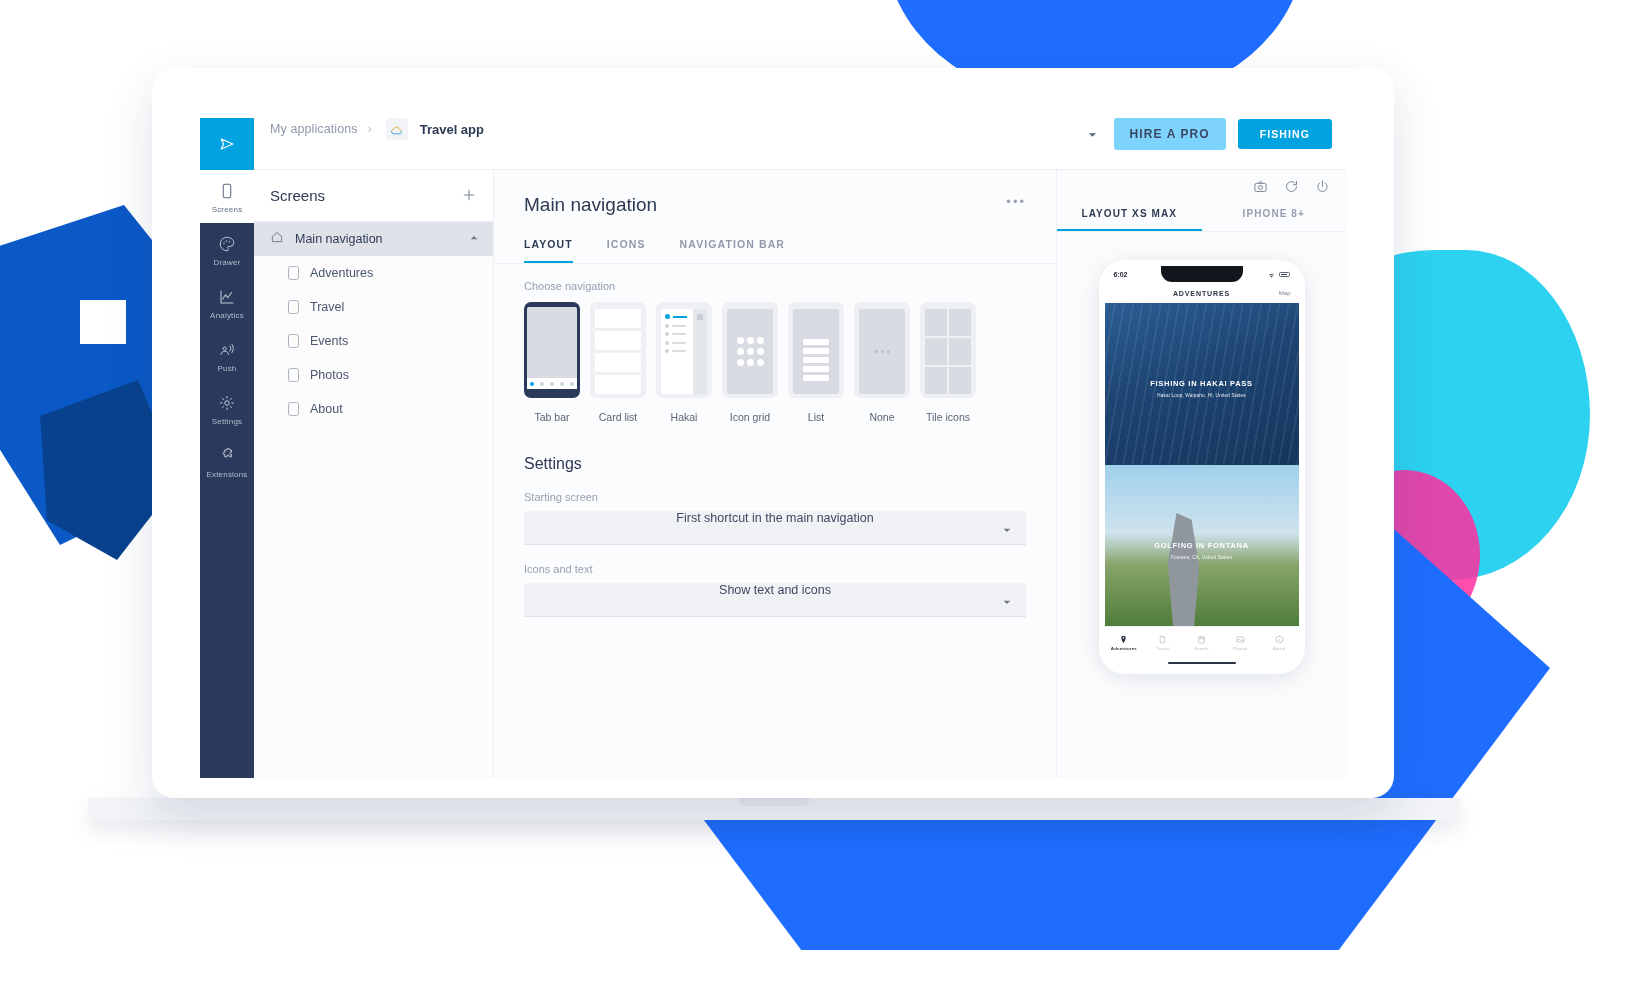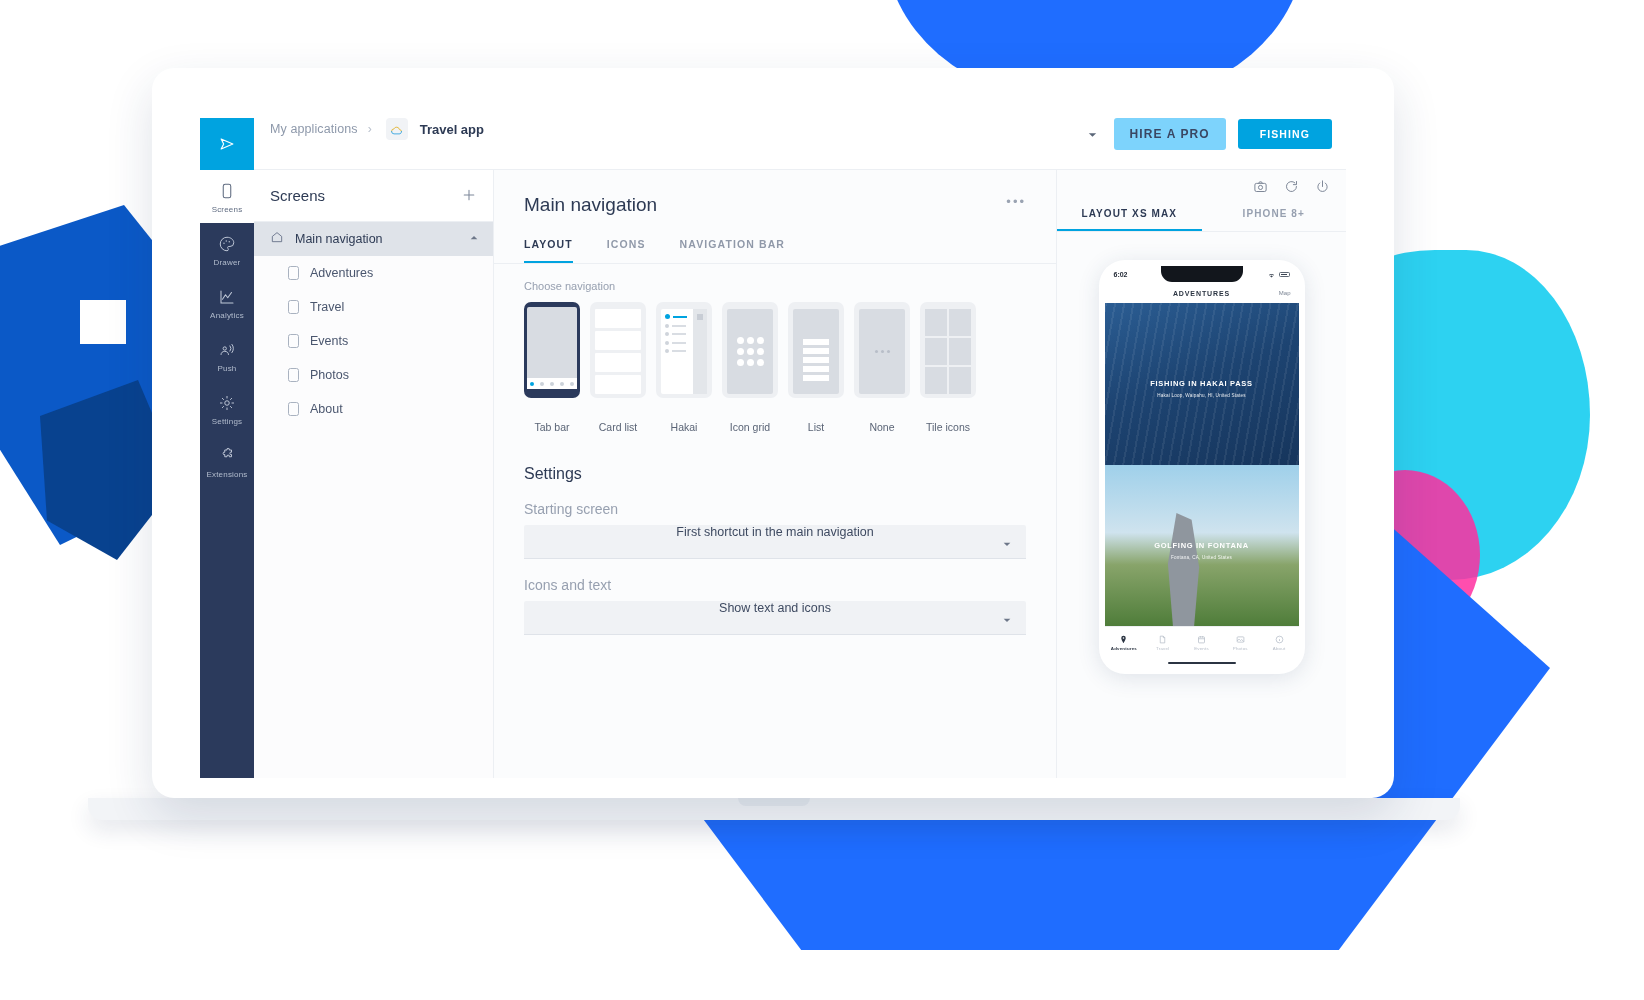--- a/index.html
+++ b/index.html
@@ -195,26 +195,26 @@
     position: absolute; inset: 0; display: grid; grid-template-columns: repeat(3, 1fr);
     grid-template-rows: repeat(3, 1fr); place-items: center; padding: 26px 8px;
   }
   .icon-grid i { width: 7px; height: 7px; border-radius: 50%; background: #ffffff; }
   .list-lines { position: absolute; left: 10px; right: 10px; top: 30px; display: flex; flex-direction: column; gap: 3px; }
   .list-lines i { height: 6px; background: #ffffff; display: block; }
   .none-dots { position: absolute; inset: 0; display: flex; align-items: center; justify-content: center; gap: 3px; }
   .none-dots i { width: 3px; height: 3px; border-radius: 50%; background: #b8bec8; }
   .tile-grid { position: absolute; inset: 7px 5px 4px; display: grid; grid-template-columns: 1fr 1fr; grid-template-rows: repeat(3, 1fr); gap: 2px; }
   .tile-grid i { background: #d8dce2; }
-  .opt-label { font-size: 10.5px; color: #5a6476; margin-top: 23px; }
+  .opt-label { font-size: 10.5px; color: #5a6476; margin-top: 13px; }
 
   
   .settings-h { font-size: 16px; color: #2d3a54; padding: 32px 30px 0 30px; }
   .field { padding: 18px 30px 0 30px; }
-  .field-label { font-size: 14px; color: #97a0b0; margin-bottom: 8px; }
+  .field-label { font-size: 11px; color: #97a0b0; margin-bottom: 8px; }
   .select-box {
     height: 34px; background: #f0f2f5; border-bottom: 1px solid #dfe3e9;
     display: flex; align-items: center; padding: 0 14px; cursor: pointer;
     border-radius: 2px 2px 0 0;
     flex-direction: column;
   }
   .select-val { font-size: 12.5px; color: #3e4a61; }
   .select-caret { margin-left: auto; color: #6d7789; font-size: 9px; }
 
   

